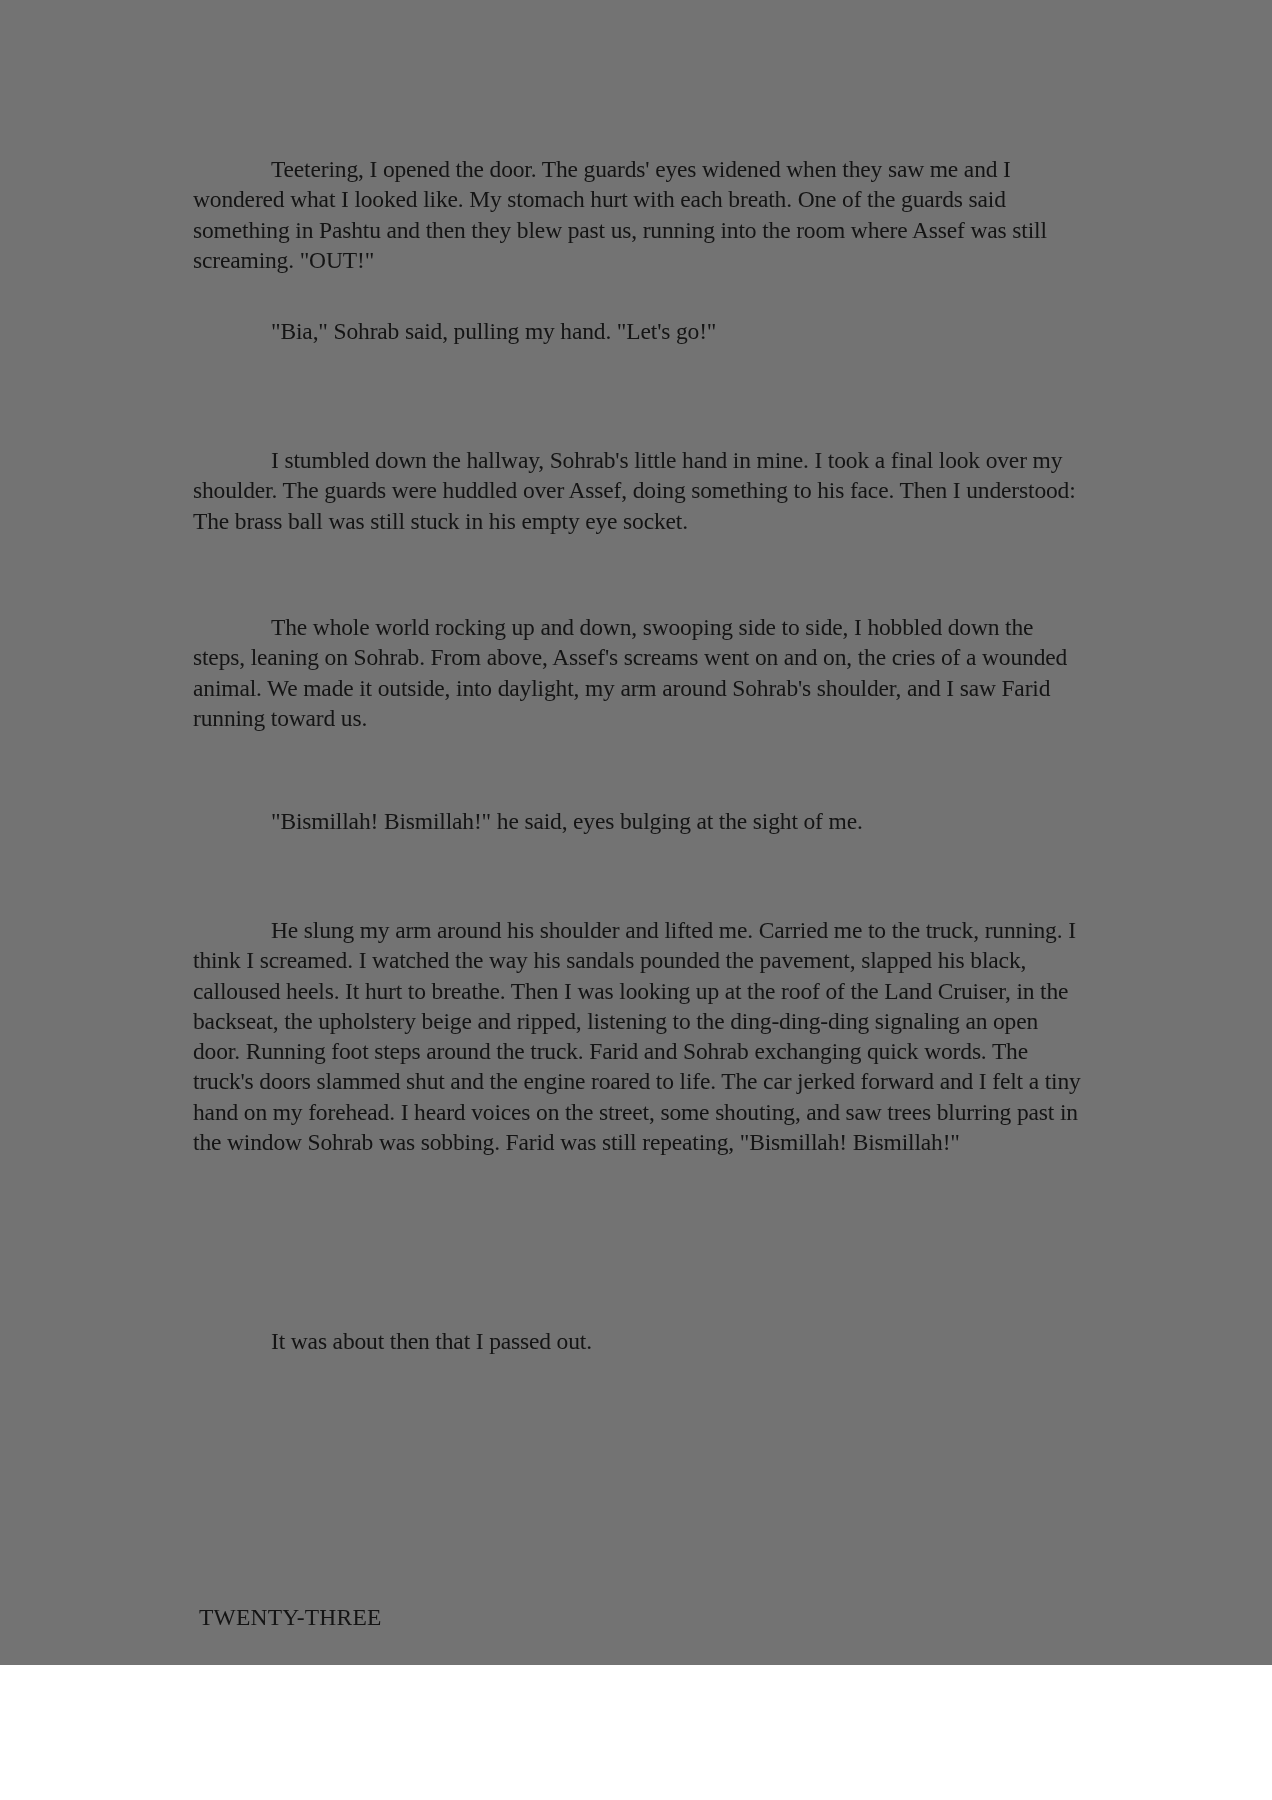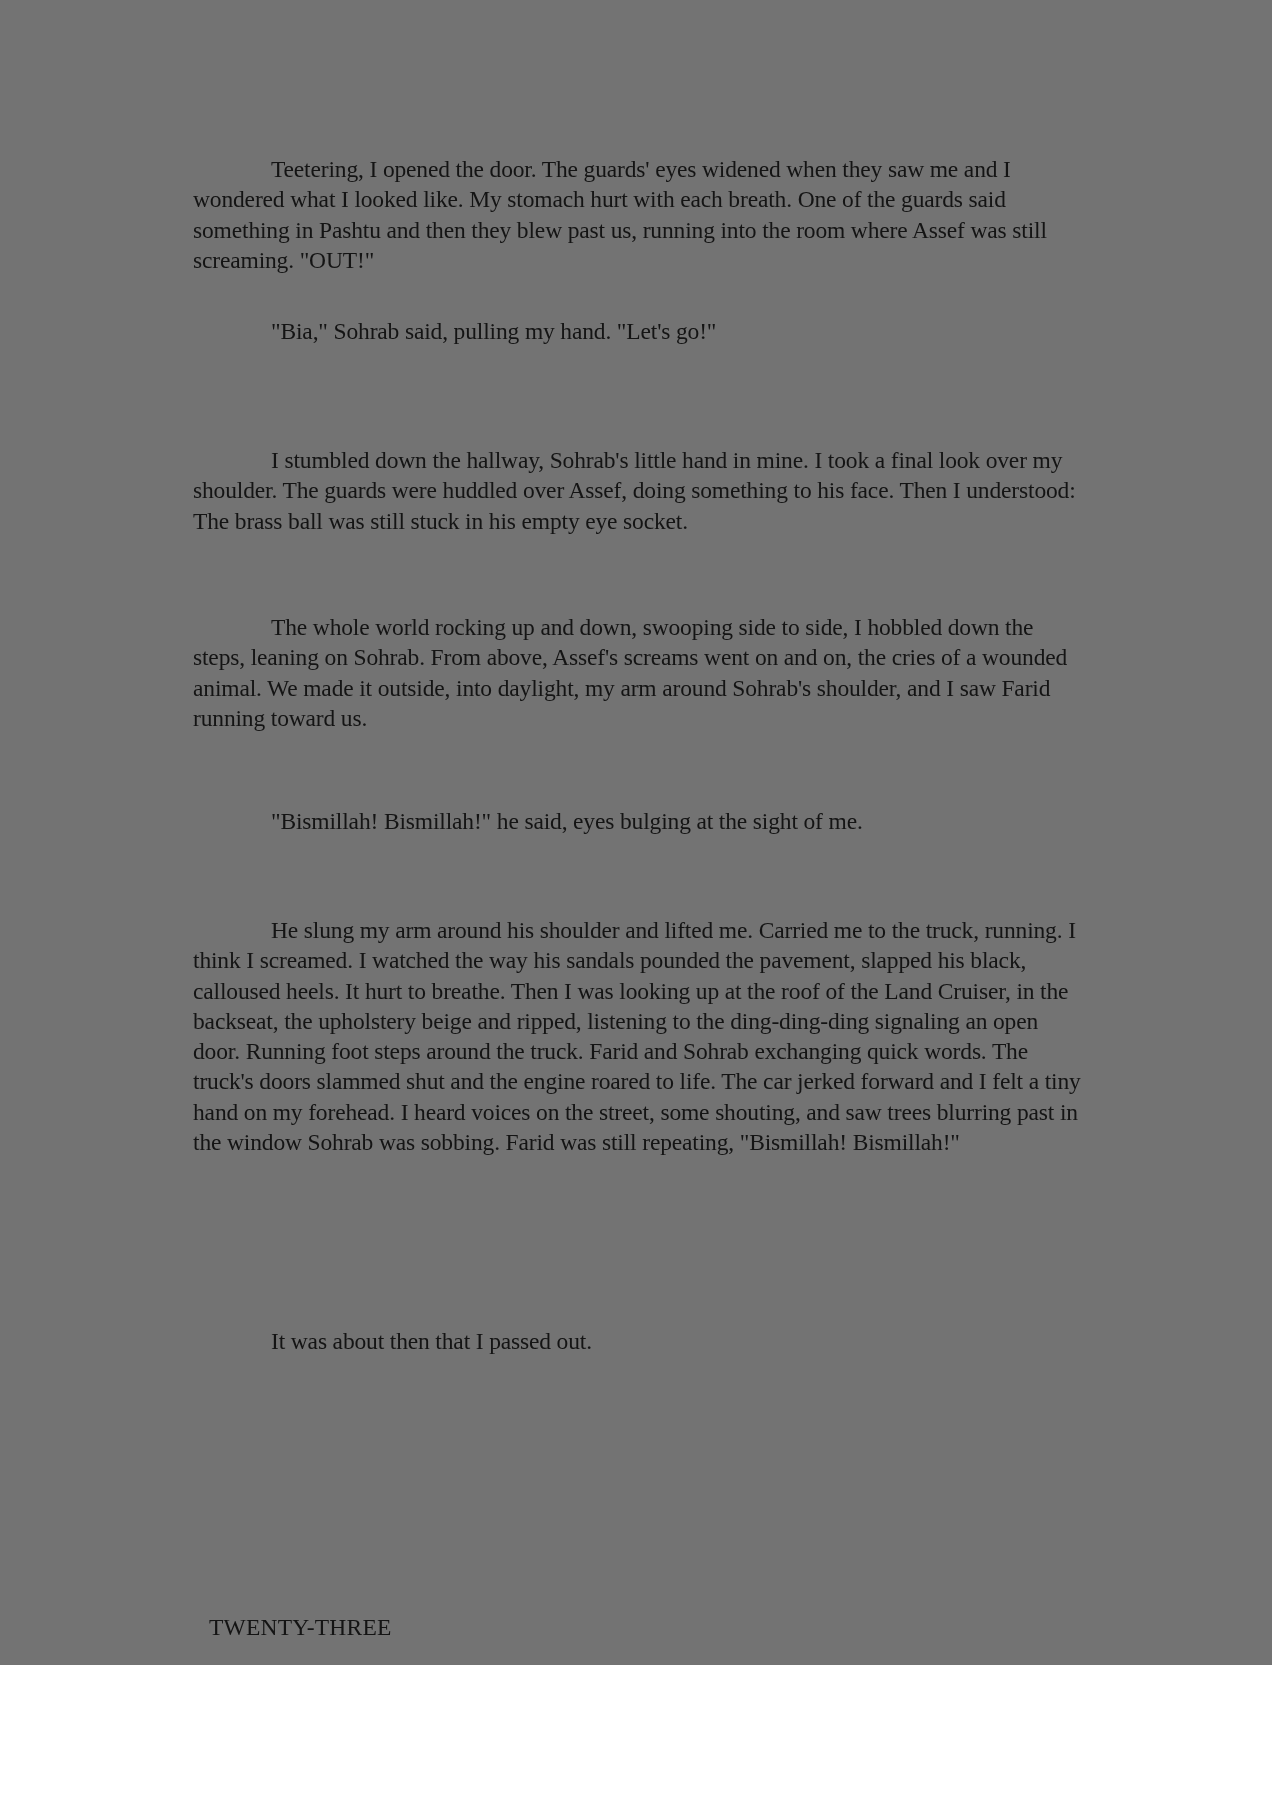--- a/index.html
+++ b/index.html
@@ -30,21 +30,21 @@
       font-size: 23.5px;
       line-height: 30.3px;
       text-indent: 78px;
       letter-spacing: -0.15px;
       word-spacing: 0px;
       white-space: normal;
     }
     .heading {
       position: absolute;
       left: 193px;
-      margin: 16px;
+      margin: 6px;
       font-size: 23.5px;
       line-height: 30px;
       font-weight: normal;
       letter-spacing: 0.2px;
     }
   </style>
 </head>
 <body>
 
 <div class="page">

